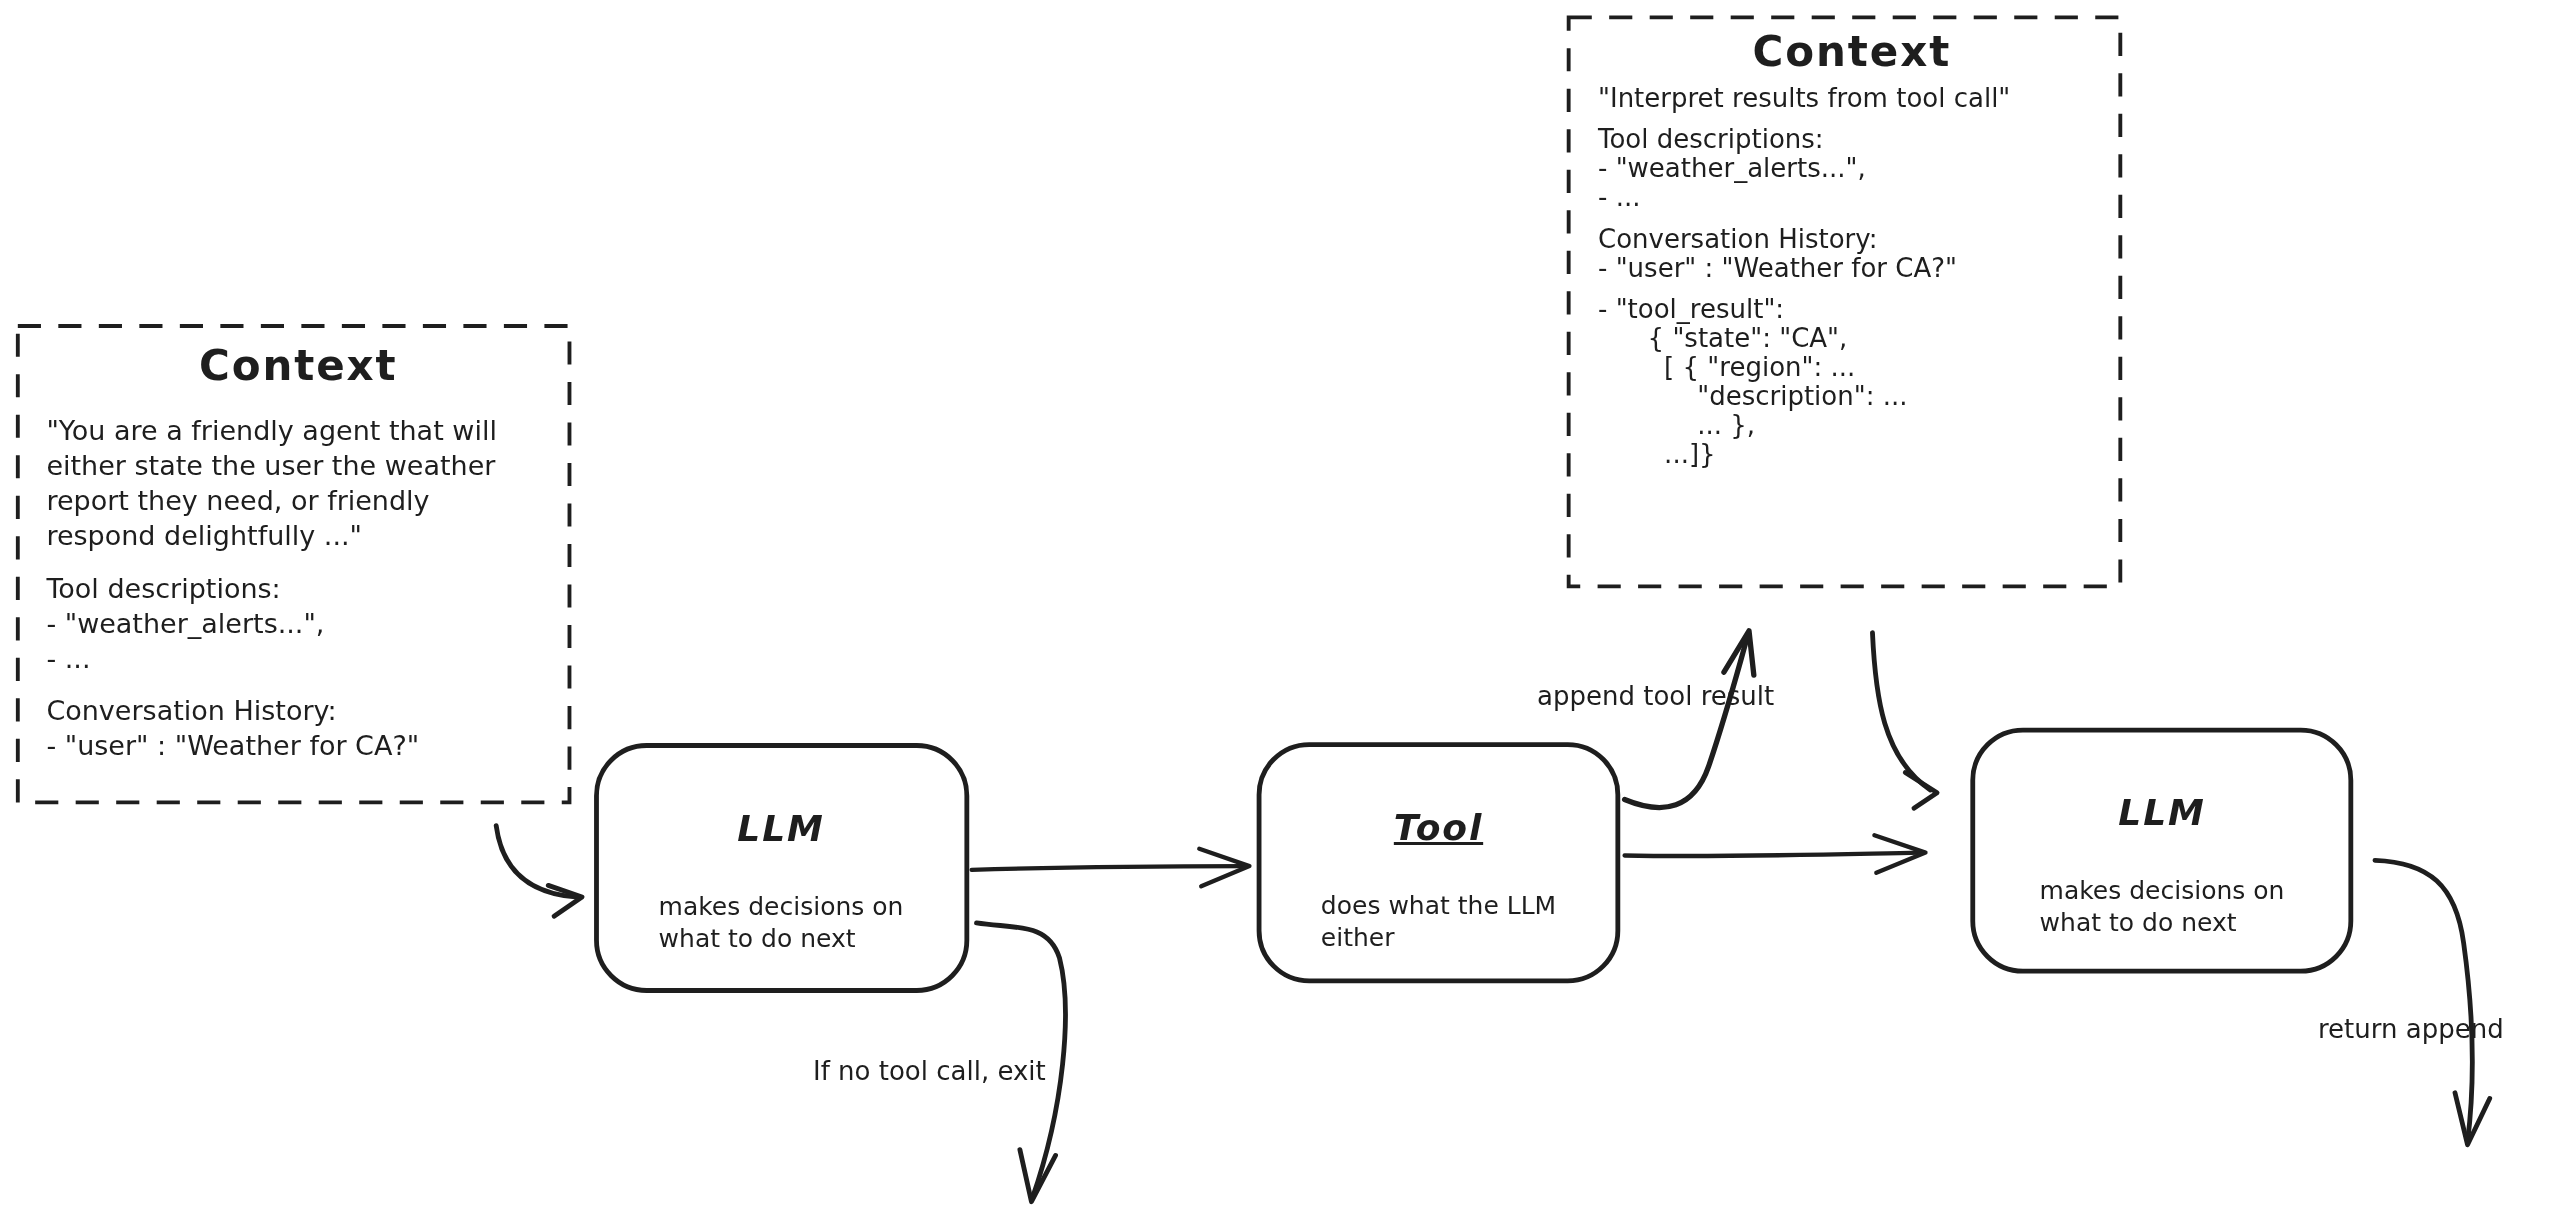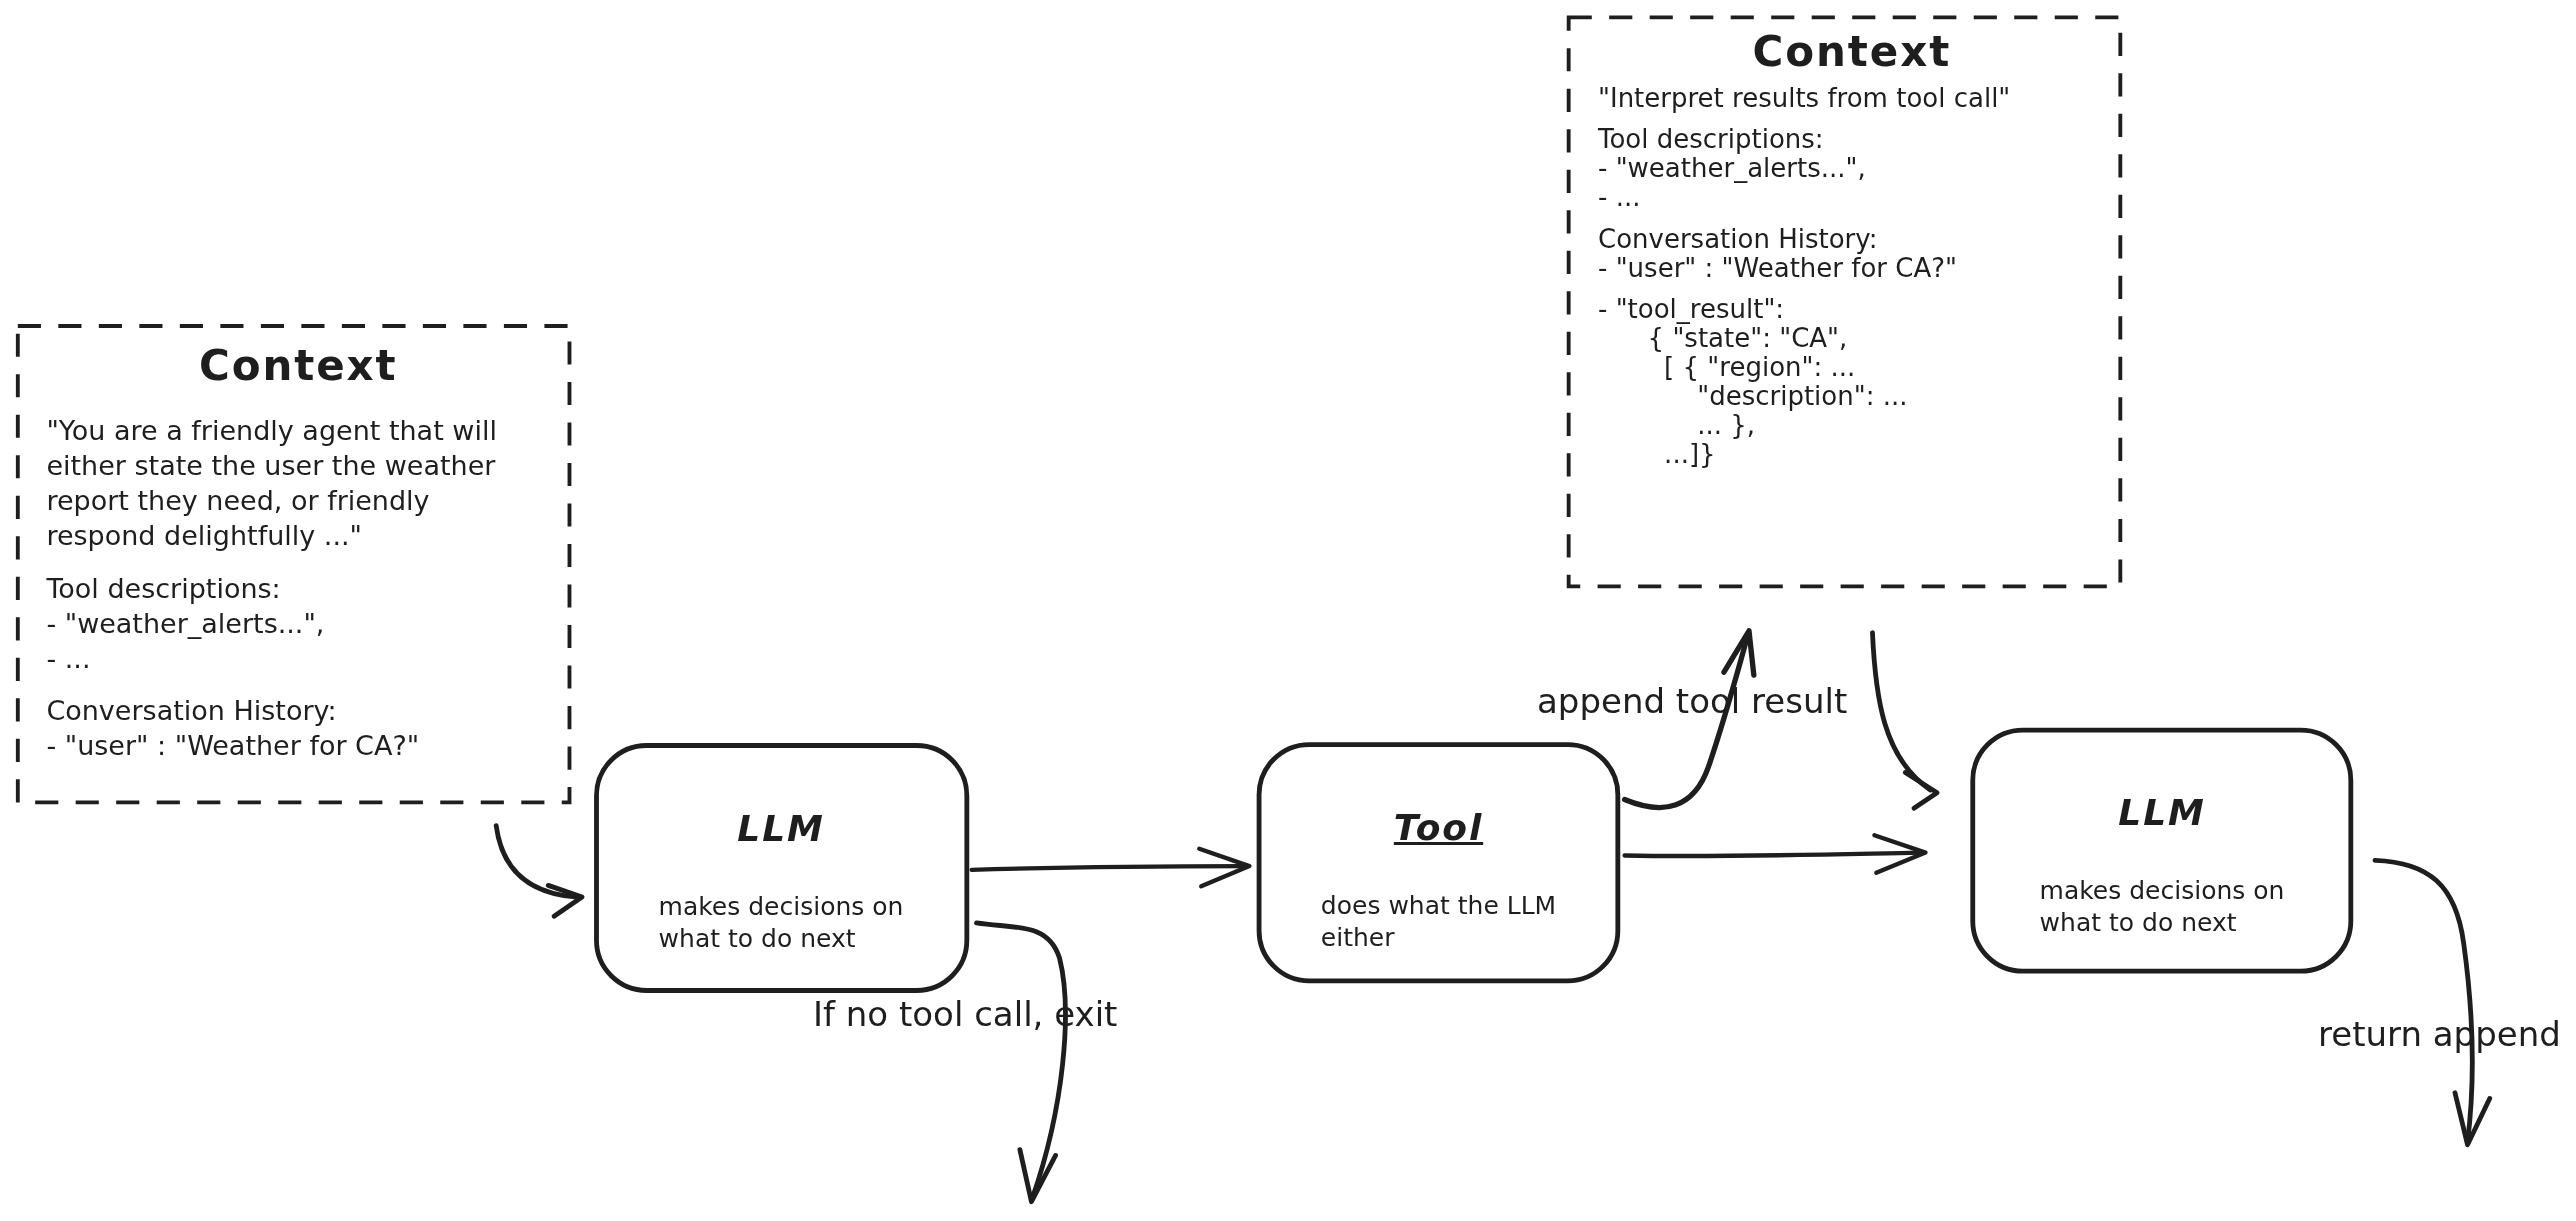--- a/index.html
+++ b/index.html
@@ -67,25 +67,25 @@
   .node-sub {
     display: inline-block;
     text-align: left;
     font-size: 25px;
     line-height: 32px;
     white-space: pre;
   }
   
   .edge-label {
     position: absolute;
-    font-size: 34px;
+    font-size: 26px;
     white-space: pre;
   }
   #label-append { left: 1537px; top: 681px; }
-  #label-exit   { left: 813px;  top: 994px; }
+  #label-exit   { left: 813px;  top: 1056px; }
   #label-return { left: 2318px; top: 1014px; }
 </style>
 </head>
 <body>
 
 <div id="canvas">
 
   <svg id="shape-layer" viewBox="0 0 2670 1266" fill="none">
 
     <rect x="18" y="338" width="572" height="494" stroke="#1e1e1e" stroke-width="4" stroke-dasharray="24 18" fill="none"></rect>

